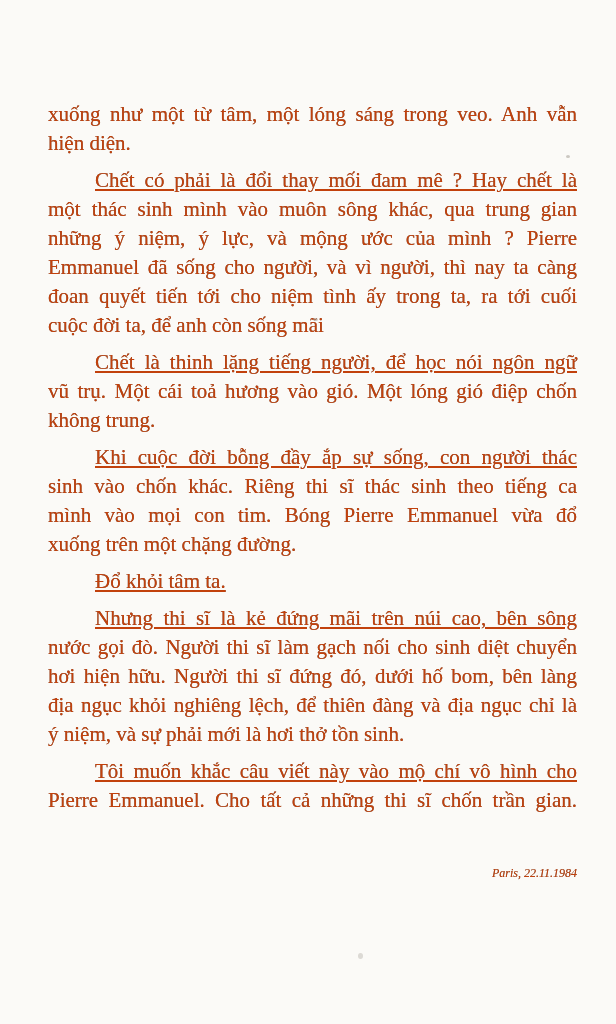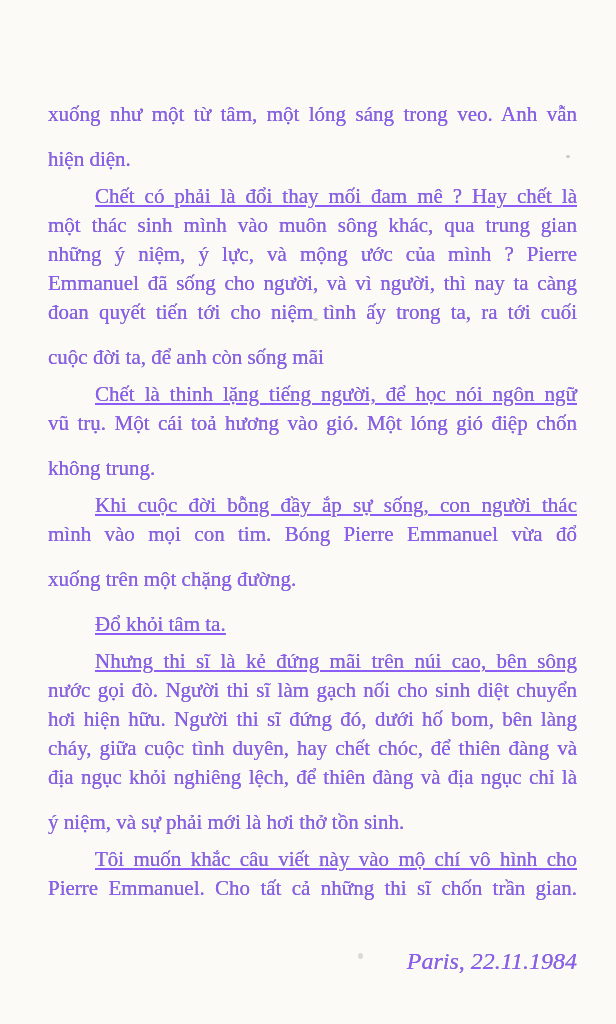--- a/index.html
+++ b/index.html
@@ -9,48 +9,47 @@
   }
   .page {
     position: relative;
     width: 616px;
     height: 1024px;
     margin: 0 auto;
     background: #fbfaf7;
     box-sizing: border-box;
     padding: 100px 39px 0 48px;
     font-family: "Liberation Serif", "DejaVu Serif", serif;
-    color: #8b5cf6;
+    color: #c2410c;
     overflow: hidden;
   }
   .para {
     margin: 0 0 8px 0;
   }
   .ln {
     font-size: 21px;
     line-height: 29px;
     text-align: justify;
     text-align-last: justify;
     text-shadow: 0 0 0.6px rgba(33, 31, 28, 0.65);
     white-space: normal;
   }
   .ln.last {
     text-align: center;
     text-align-last: left;
-    margin-top: 16px;
   }
   .ln.ind {
     text-indent: 47px;
     text-decoration: underline;
   }
   .dateline {
     margin-top: 44px;
     text-align: right;
     font-style: italic;
-    font-size: 24px;
+    font-size: 12px;
     line-height: 29px;
     text-shadow: 0 0 0.6px rgba(33, 31, 28, 0.6);
   }
   .speck {
     position: absolute;
     background: #a49e95;
     border-radius: 50%;
     opacity: 0.55;
   }
   .speck.s1 { left: 566px; top: 155px; width: 4px; height: 3px; }
@@ -79,33 +78,33 @@
     </div>
 
     <div class="para">
       <div class="ln ind">Chết là thinh lặng tiếng người, để học nói ngôn ngữ</div>
       <div class="ln">vũ trụ. Một cái toả hương vào gió. Một lóng gió điệp chốn</div>
       <div class="ln last">không trung.</div>
     </div>
 
     <div class="para">
       <div class="ln ind">Khi cuộc đời bỗng đầy ắp sự sống, con người thác</div>
+      <div class="ln">sinh vào chốn khác. Riêng thi sĩ thác sinh theo tiếng ca</div>
       <div class="ln">mình vào mọi con tim. Bóng Pierre Emmanuel vừa đổ</div>
       <div class="ln last">xuống trên một chặng đường.</div>
     </div>
 
     <div class="para">
       <div class="ln last ind">Đổ khỏi tâm ta.</div>
     </div>
 
     <div class="para">
       <div class="ln ind">Nhưng thi sĩ là kẻ đứng mãi trên núi cao, bên sông</div>
       <div class="ln">nước gọi đò. Người thi sĩ làm gạch nối cho sinh diệt chuyển</div>
       <div class="ln">hơi hiện hữu. Người thi sĩ đứng đó, dưới hố bom, bên làng</div>
-      <div class="ln">cháy, giữa cuộc tình duyên, hay chết chóc, để thiên đàng và</div>
       <div class="ln">địa ngục khỏi nghiêng lệch, để thiên đàng và địa ngục chỉ là</div>
       <div class="ln last">ý niệm, và sự phải mới là hơi thở tồn sinh.</div>
     </div>
 
     <div class="para">
       <div class="ln ind">Tôi muốn khắc câu viết này vào mộ chí vô hình cho</div>
       <div class="ln">Pierre Emmanuel. Cho tất cả những thi sĩ chốn trần gian.</div>
     </div>
 
     <div class="dateline">Paris, 22.11.1984</div>

